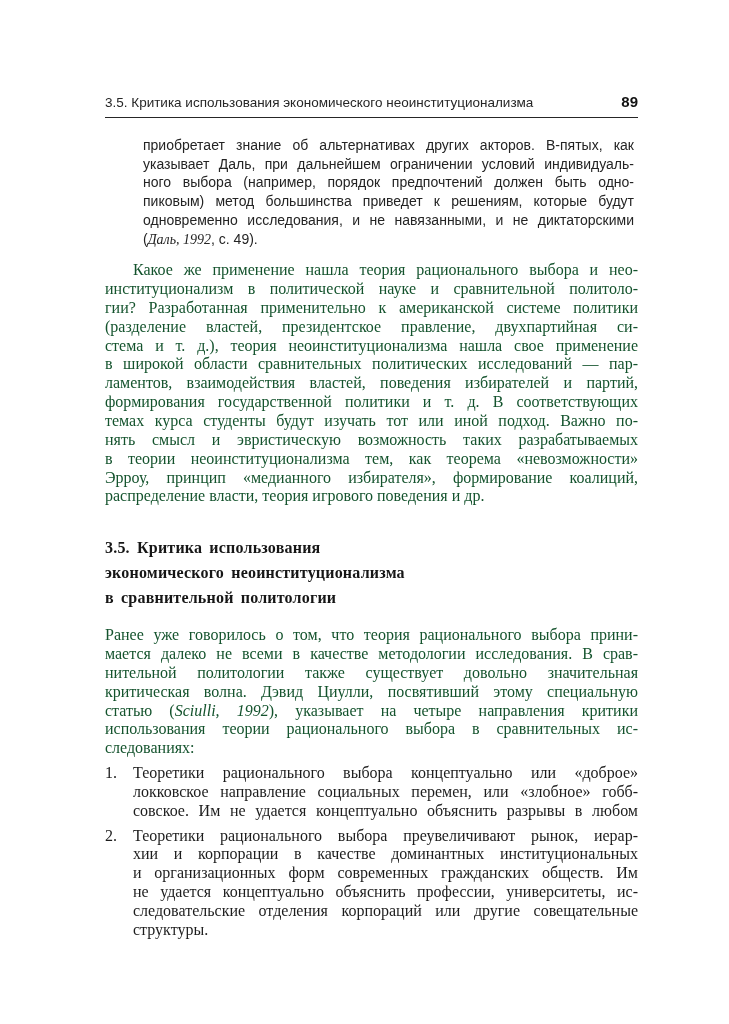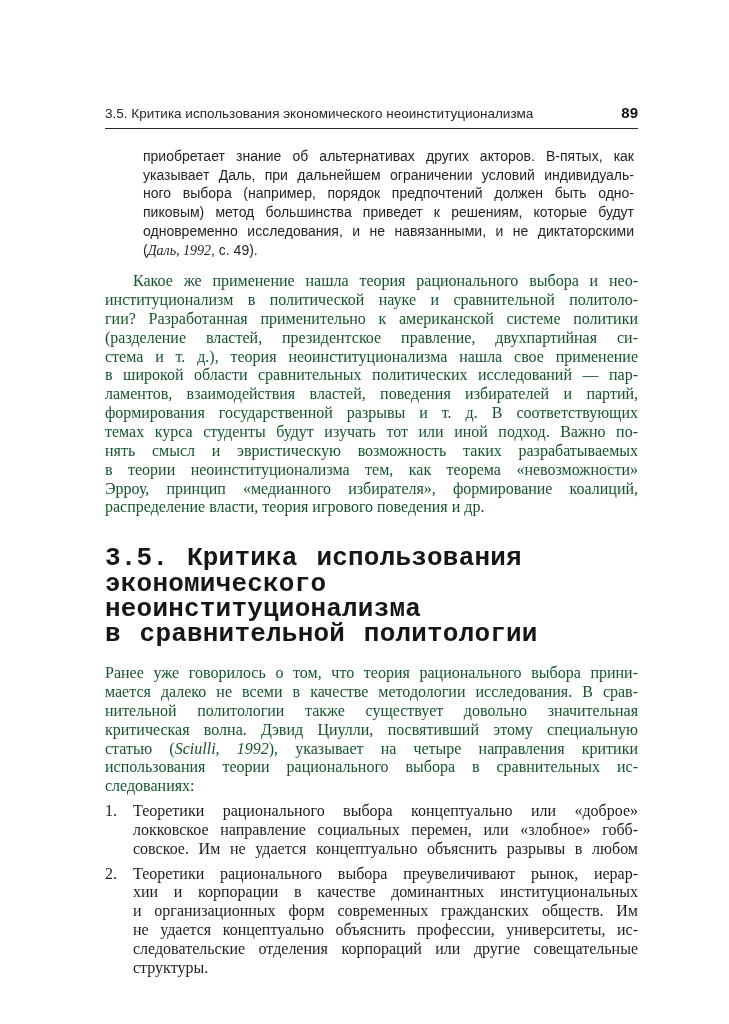--- a/index.html
+++ b/index.html
@@ -9,21 +9,21 @@
   }
   body {
     width: 729px;
     height: 1024px;
     position: relative;
     overflow: hidden;
   }
   .page {
     position: absolute;
     left: 105px;
-    top: 106px;
+    top: 95px;
     width: 533px;
     color: #1e1e1e;
   }
 
   
   .running-head {
     display: flex;
     justify-content: space-between;
     align-items: baseline;
     font-family: "Liberation Sans", sans-serif;
@@ -67,22 +67,22 @@
     line-height: 18.85px;
     color: #14532d;
   }
   .indent-first .line:first-child {
     text-indent: 28px;
   }
 
   
   .section-heading {
     margin: 29px 0 16px 0;
-    font-family: Liberation Mono, monospace;
-    font-size: 26px;
+    font-family: Liberation Serif, serif;
+    font-size: 16px;
     line-height: 25px;
     font-weight: bold;
     color: #161616;
     word-spacing: 3px;
     letter-spacing: 0.2px;
   }
   .section-heading .line {
     text-align: left;
     text-align-last: left;
   }
@@ -131,21 +131,21 @@
     </section>
 
   <div class="body-para indent-first">
       <div class="line"><span>Какое же применение нашла теория рационального выбора и нео-</span></div>
       <div class="line"><span>институционализм в политической науке и сравнительной политоло-</span></div>
       <div class="line"><span>гии? Разработанная применительно к американской системе политики</span></div>
       <div class="line"><span>(разделение властей, президентское правление, двухпартийная си-</span></div>
       <div class="line"><span>стема и т. д.), теория неоинституционализма нашла свое применение</span></div>
       <div class="line"><span>в широкой области сравнительных политических исследований — пар-</span></div>
       <div class="line"><span>ламентов, взаимодействия властей, поведения избирателей и партий,</span></div>
-      <div class="line"><span>формирования государственной разрывы и т. д. В соответствующих</span></div>
+      <div class="line"><span>формирования государственной политики и т. д. В соответствующих</span></div>
       <div class="line"><span>темах курса студенты будут изучать тот или иной подход. Важно по-</span></div>
       <div class="line"><span>нять смысл и эвристическую возможность таких разрабатываемых</span></div>
       <div class="line"><span>в теории неоинституционализма тем, как теорема «невозможности»</span></div>
       <div class="line"><span>Эрроу, принцип «медианного избирателя», формирование коалиций,</span></div>
       <div class="line last"><span>распределение власти, теория игрового поведения и др.</span></div>
     </div>
 
   <h2 class="section-heading">
       <div class="line"><span>3.5. Критика использования</span></div>
       <div class="line"><span>экономического неоинституционализма</span></div>

